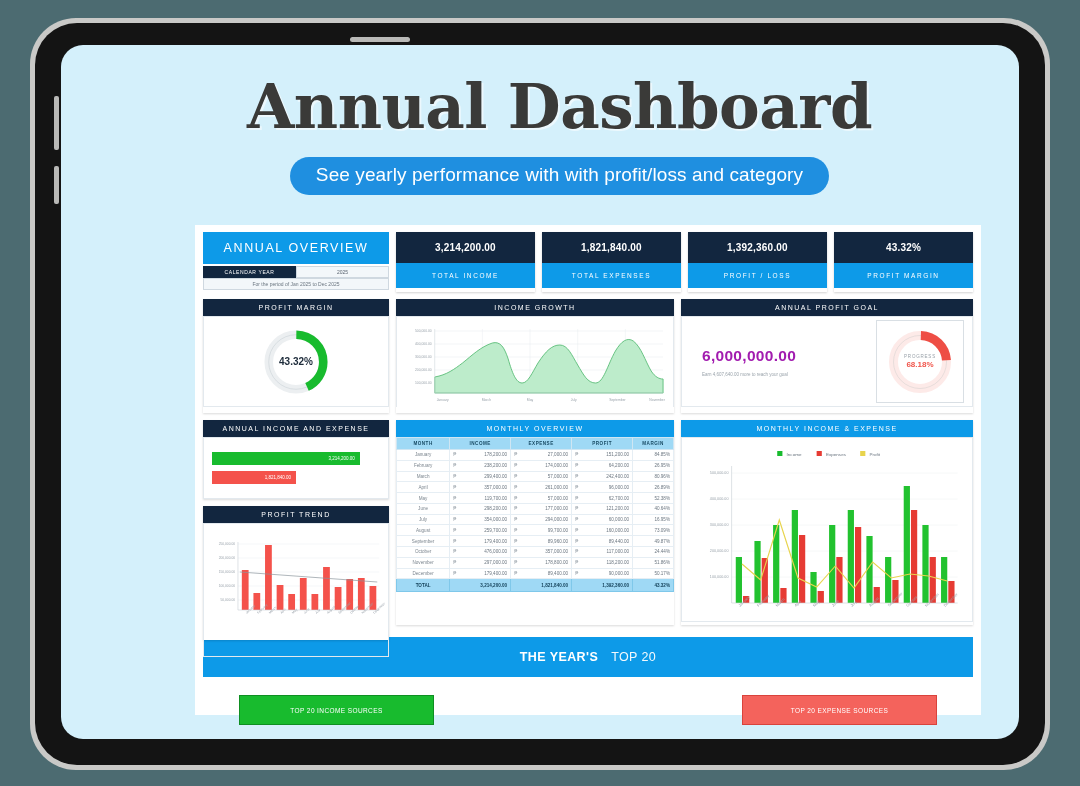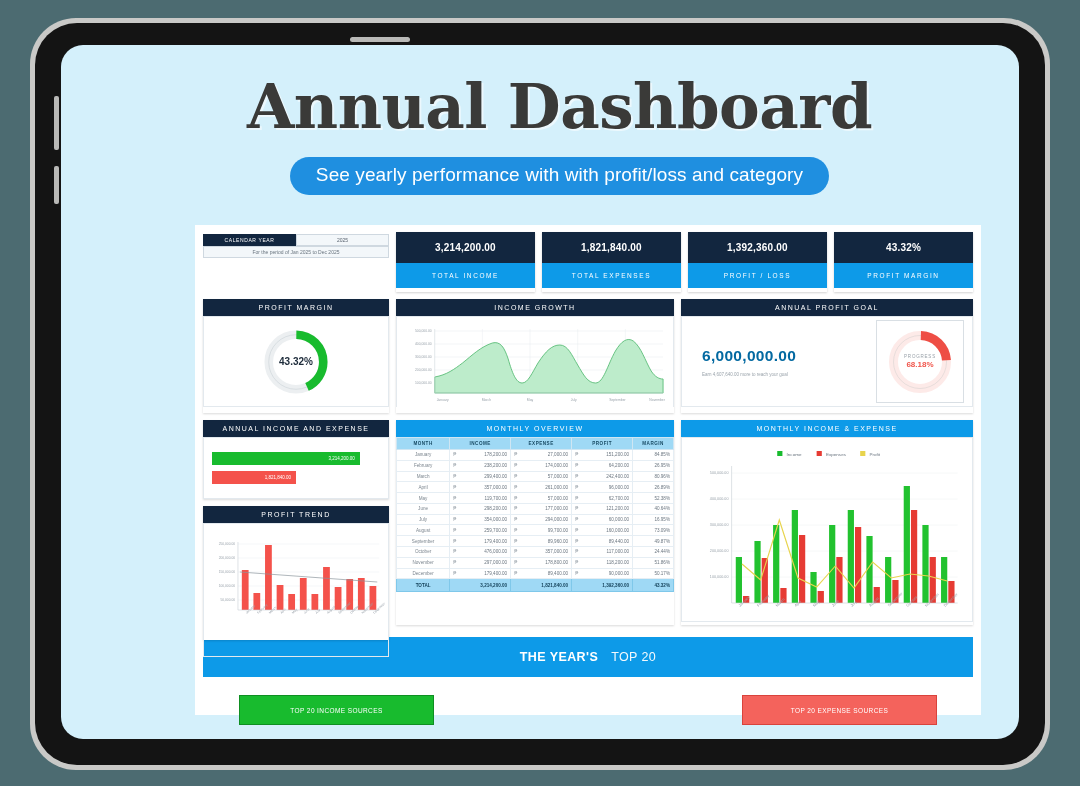--- a/index.html
+++ b/index.html
@@ -137,21 +137,21 @@
     position: absolute; inset: 0;
     display: flex; flex-direction: column;
     align-items: center; justify-content: center;
   }
   #profit-margin-value { font-size: 10px; font-weight: bold; color: #1d2b3a; }
   #goal-progress-label { font-size: 4.5px; color: #98a0a8; letter-spacing: 0.8px; }
   #goal-progress-value { font-size: 8px; font-weight: bold; color: #f0564c; margin-top: 1px; }
 
   #goal-body { height: 91px; display: flex; align-items: center; padding: 0 8px; }
   #goal-left { flex: 1; padding-left: 12px; }
-  #goal-amount { font-size: 15.5px; font-weight: bold; color: #0369a1; letter-spacing: 0.3px; }
+  #goal-amount { font-size: 15.5px; font-weight: bold; color: #a21caf; letter-spacing: 0.3px; }
   #goal-note { font-size: 4.5px; color: #9aa3ab; margin-top: 7px; }
   #goal-chart-box { width: 88px; height: 83px; border: 1px solid #d9dfe4; display: flex; align-items: center; justify-content: center; }
 
   
   #bottom-row { margin-top: 7px; height: 205px; }
   #left-col { width: 186px; display: flex; flex-direction: column; gap: 7px; }
   #bars-panel-body { height: 62px; padding: 7px 8px; display: flex; flex-direction: column; justify-content: center; gap: 6px; border: 1px solid #e3e9ee; }
   .hbar { height: 13px; display: flex; align-items: center; justify-content: flex-end; padding-right: 5px; color: #fff; font-size: 4.5px; }
   .hbar.income { background: #18bb2e; width: 88%; }
   .hbar.expense { background: #f4524b; width: 50%; }
@@ -210,20 +210,21 @@
 
       <div id="dash-header">
         <div id="page-title">Annual Dashboard</div>
         <div id="page-subtitle">See yearly performance with with profit/loss and category</div>
       </div>
 
       <div id="sheet">
 
         <div class="row" id="top-strip">
           <div id="overview-card">
+            <div id="overview-title">ANNUAL OVERVIEW</div>
             <div id="calendar-row">
               <div id="calendar-label">CALENDAR YEAR</div>
               <div id="calendar-value">2025</div>
             </div>
             <div id="period-row">For the period of Jan 2025 to Dec 2025</div>
           </div>
 
           <div class="kpi">
             <div class="kpi-value">3,214,200.00</div>
             <div class="kpi-label">TOTAL INCOME</div>

